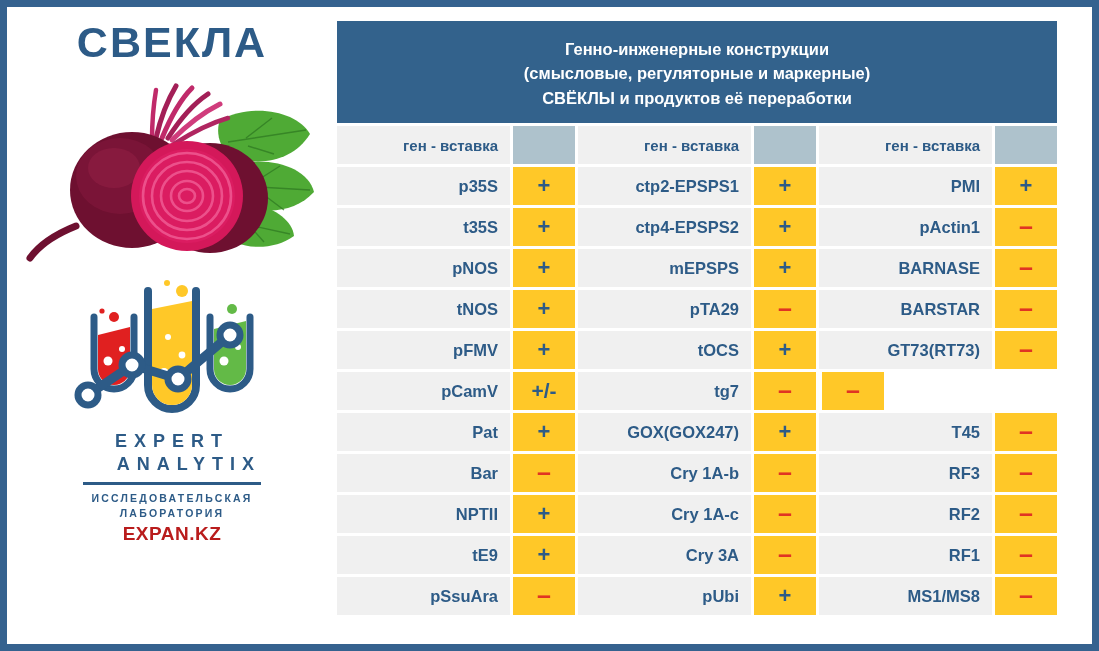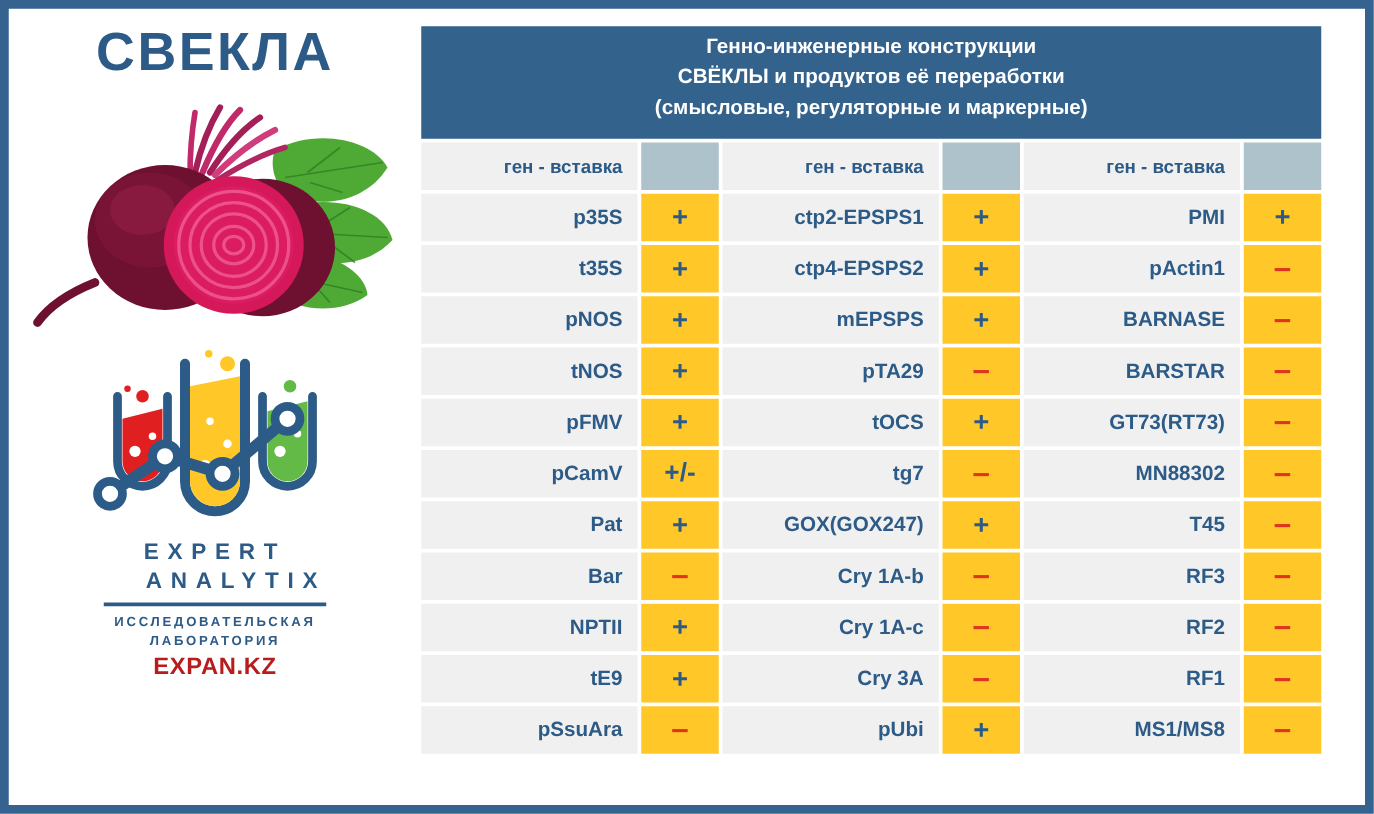--- a/index.html
+++ b/index.html
@@ -35,21 +35,21 @@
   .logo-l2{font-size:18px;font-weight:bold;color:#2d5b87;letter-spacing:7px;margin-top:2px;text-align:right;}
   .logo-rule{width:178px;height:3px;background:#2d5b87;margin:7px auto 6px;}
   .logo-l3{font-size:10.5px;font-weight:bold;color:#2d5b87;letter-spacing:2.2px;line-height:1.45;}
   .site{font-size:19px;font-weight:bold;color:#b91c1c;letter-spacing:0.5px;margin-top:2px;}
   
   .right{flex:1;padding-top:14px;box-sizing:border-box;}
   .table{width:720px;}
   .thead{
     background:#33628c;color:#ffffff;
     text-align:center;font-weight:bold;font-size:16.5px;
-    line-height:1.48;padding:4px 8px 13px;
+    line-height:1.48;padding:16px 8px 13px;
     box-sizing:border-box;
   }
   .grid{display:flex;margin-top:3px;}
   .colgroup{display:flex;flex-direction:column;flex:1;}
   .colgroup + .colgroup{margin-left:3px;}
   .row{display:flex;height:38px;margin-bottom:3px;text-align:right;}
   .namecell{
     flex:1;background:#f0f0f0;color:#2d5b87;
     font-weight:bold;font-size:16.5px;
     display:flex;align-items:center;justify-content:flex-end;
@@ -160,22 +160,22 @@
     </div>
 
     <div class="site">EXPAN.KZ</div>
   </div>
 
   <div class="right">
     <div class="table">
 
       <div class="thead">
         <div>Генно-инженерные конструкции</div>
+        <div>(смысловые, регуляторные и маркерные)</div>
         <div>СВЁКЛЫ и продуктов её переработки</div>
-        <div>(смысловые, регуляторные и маркерные)</div>
       </div>
 
       <div class="grid" id="table-grid">
           <div class="colgroup">
             <div class="row headrow">
               <div class="namecell">ген - вставка</div>
               <div class="signcell"></div>
             </div>
             <div class="row">
               <div class="namecell">p35S</div>
@@ -291,21 +291,20 @@
             </div>
             <div class="row">
               <div class="namecell">BARSTAR</div>
               <div class="signcell sign-minus">–</div>
             </div>
             <div class="row">
               <div class="namecell">GT73(RT73)</div>
               <div class="signcell sign-minus">–</div>
             </div>
             <div class="row">
-              <div class="namecell">MN88302</div>
               <div class="signcell sign-minus">–</div>
             </div>
             <div class="row">
               <div class="namecell">T45</div>
               <div class="signcell sign-minus">–</div>
             </div>
             <div class="row">
               <div class="namecell">RF3</div>
               <div class="signcell sign-minus">–</div>
             </div>

